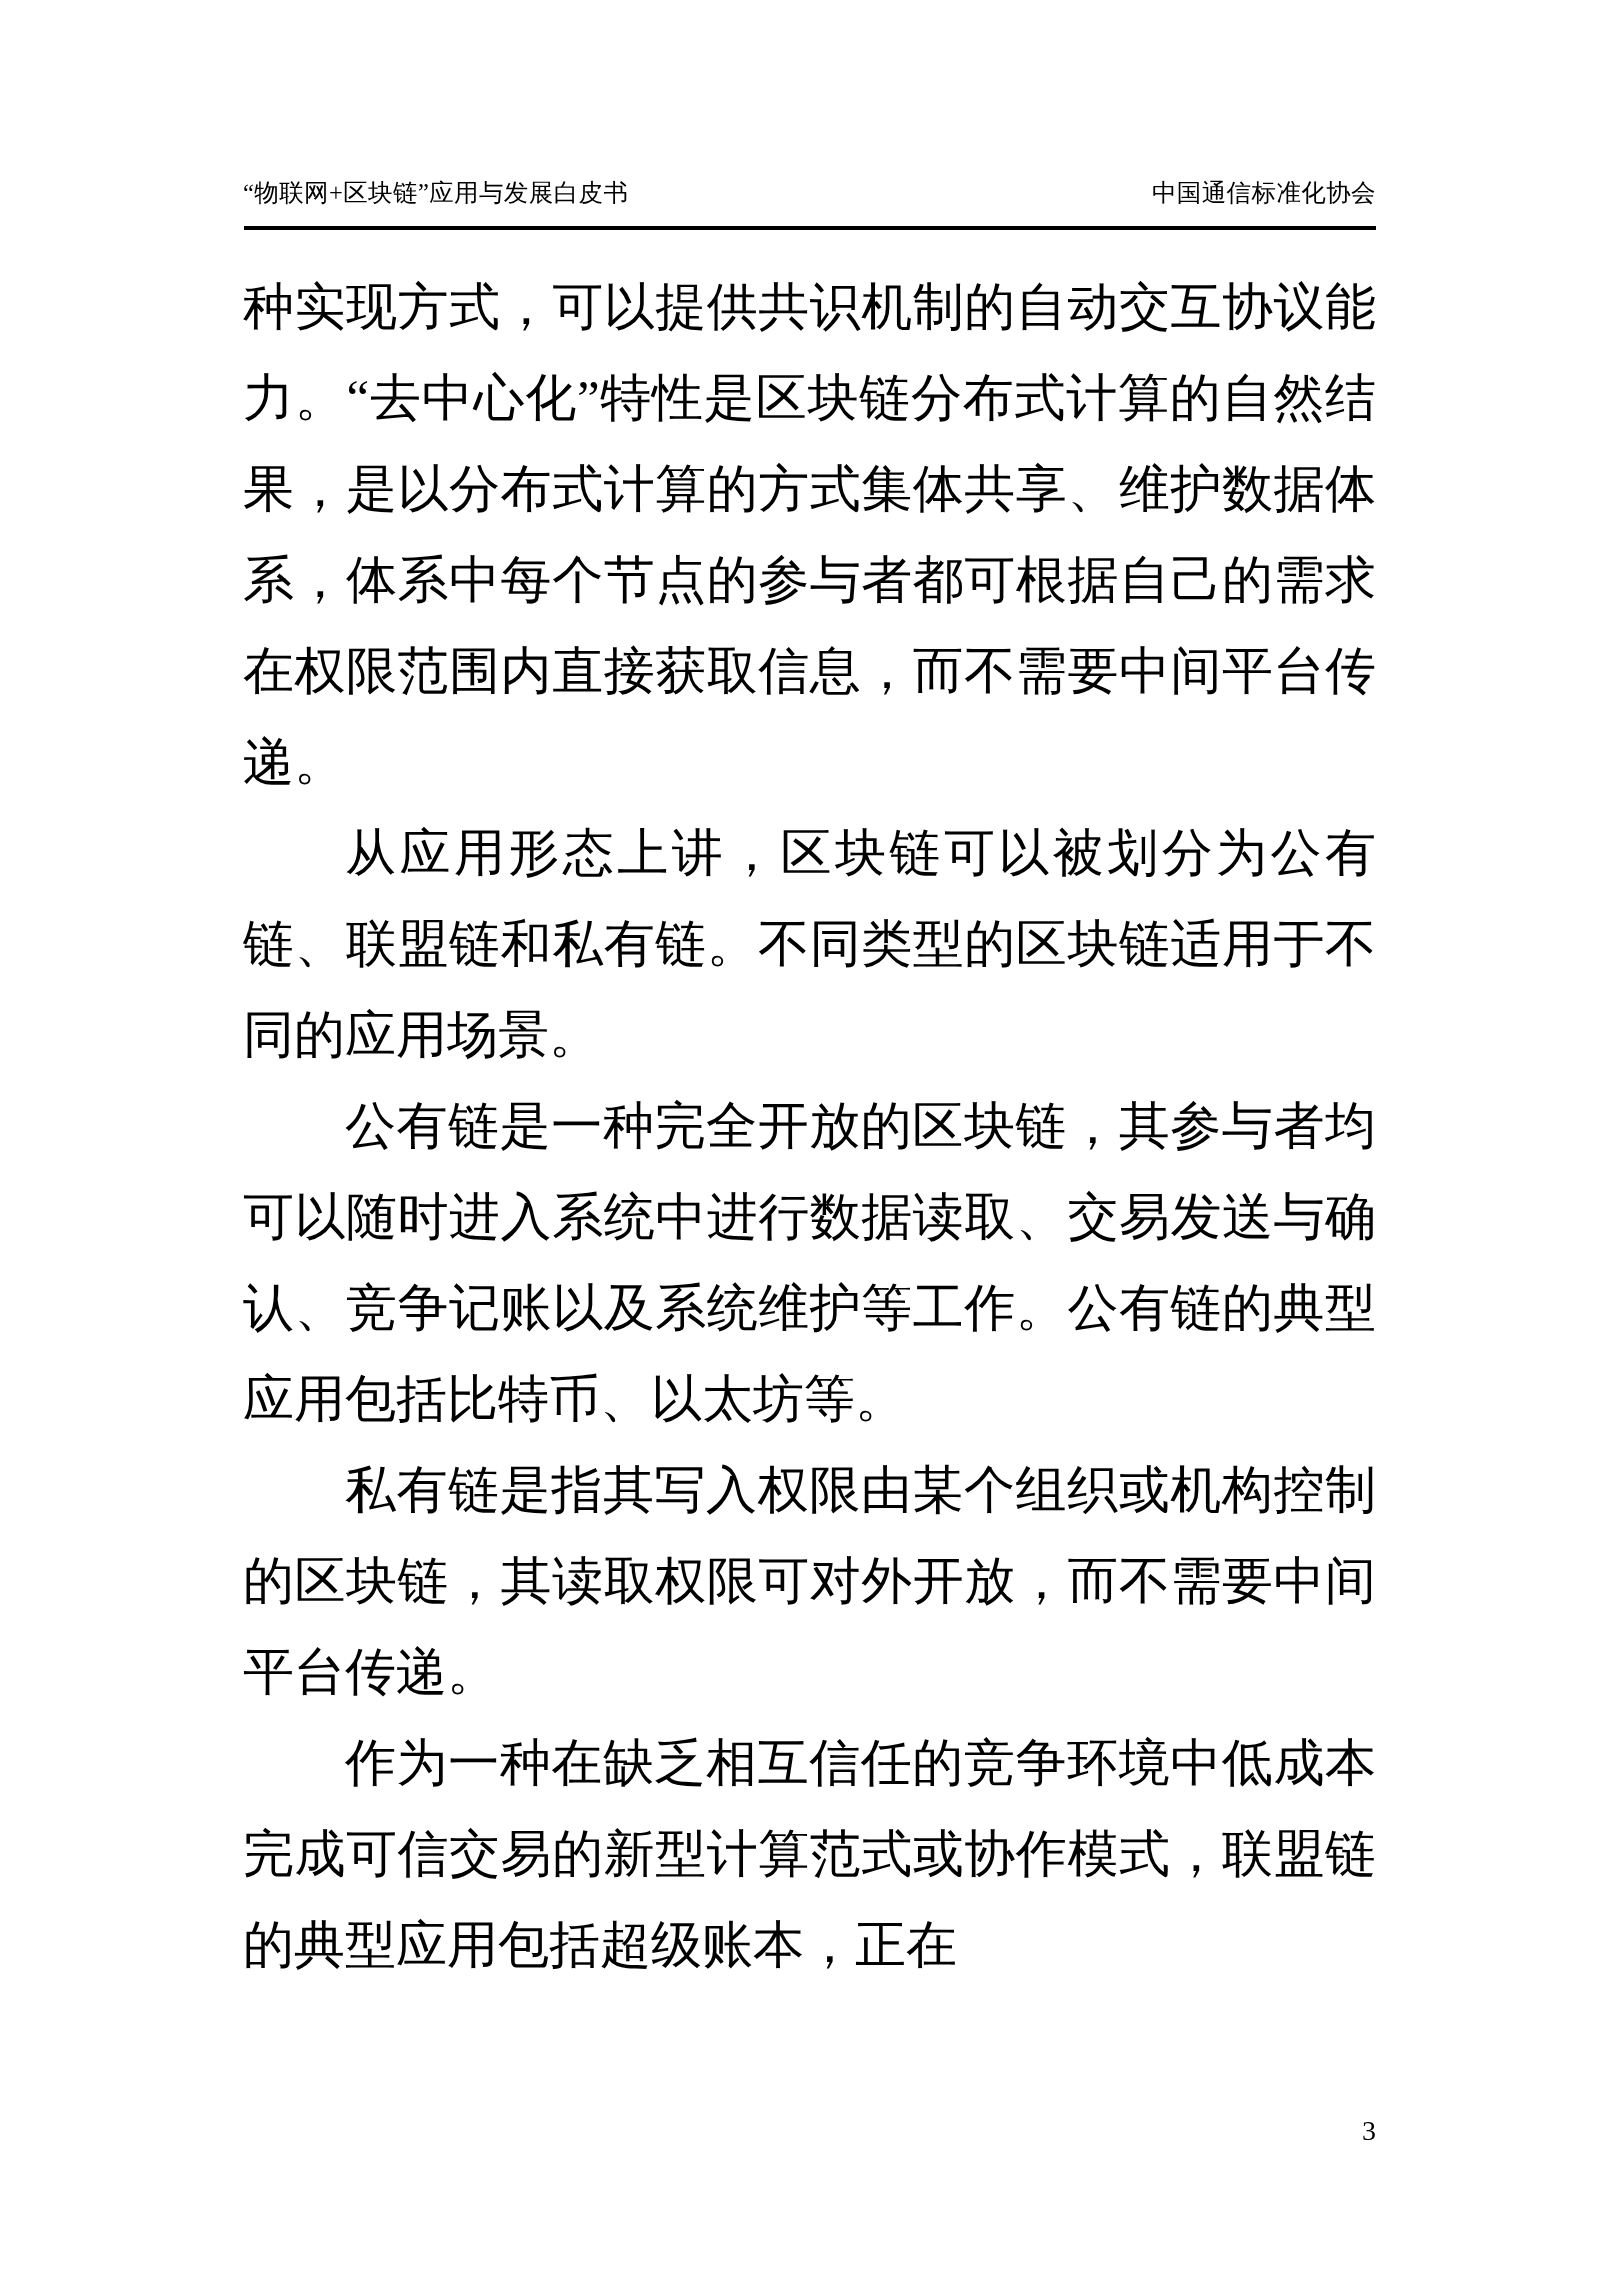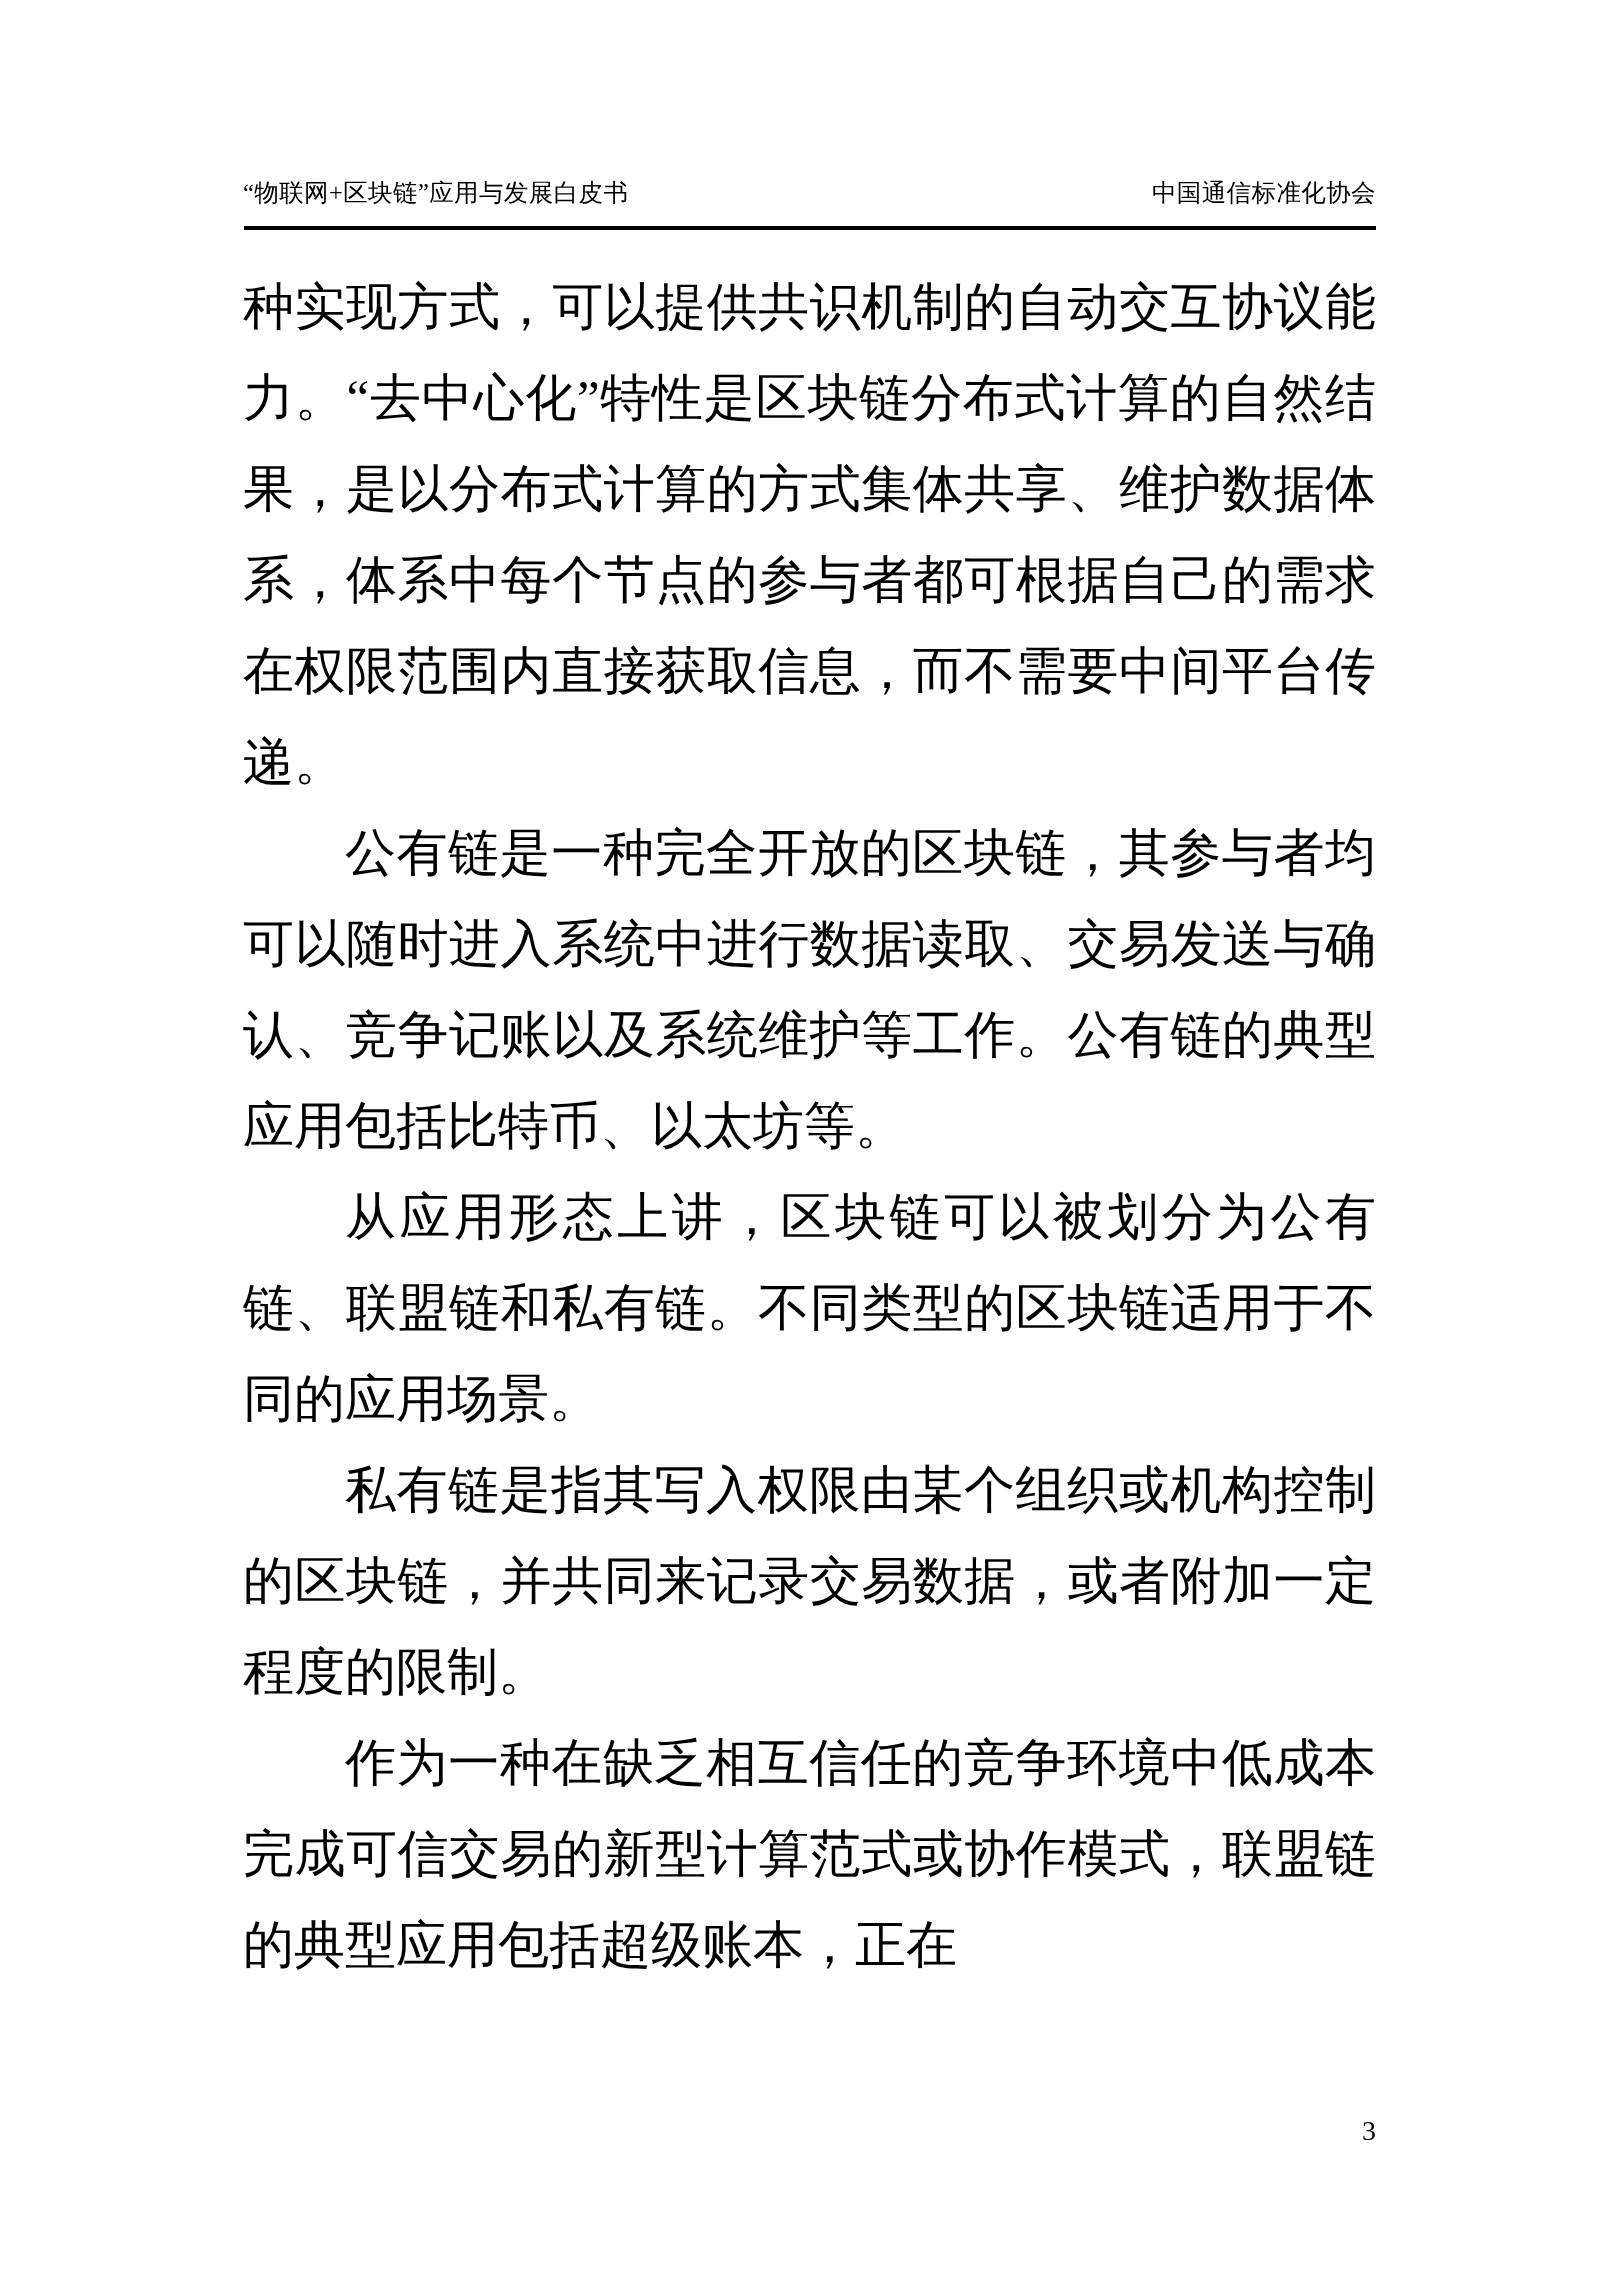--- a/index.html
+++ b/index.html
@@ -87,22 +87,22 @@
 
   <div class="page-header">
     <span class="header-left">“物联网+区块链”应用与发展白皮书</span>
     <span class="header-right">中国通信标准化协会</span>
   </div>
 
   <div class="header-rule"></div>
 
   <div class="body-text">
     <p>种实现方式，可以提供共识机制的自动交互协议能力。“去中心化”特性是区块链分布式计算的自然结果，是以分布式计算的方式集体共享、维护数据体系，体系中每个节点的参与者都可根据自己的需求在权限范围内直接获取信息，而不需要中间平台传递。</p>
+    <p class="indent">从应用形态上讲，区块链可以被划分为公有链、联盟链和私有链。不同类型的区块链适用于不同的应用场景。</p>
     <p class="indent">公有链是一种完全开放的区块链，其参与者均可以随时进入系统中进行数据读取、交易发送与确认、竞争记账以及系统维护等工作。公有链的典型应用包括比特币、以太坊等。</p>
-    <p class="indent">从应用形态上讲，区块链可以被划分为公有链、联盟链和私有链。不同类型的区块链适用于不同的应用场景。</p>
-    <p class="indent">私有链是指其写入权限由某个组织或机构控制的区块链，并共同来记录交易数据，或者附加一定程度的限制。</p>
+    <p class="indent">私有链是指其写入权限由某个组织或机构控制的区块链，其读取权限可对外开放，而不需要中间平台传递。</p>
     <p class="indent">作为一种在缺乏相互信任的竞争环境中低成本完成可信交易的新型计算范式或协作模式，联盟链的典型应用包括超级账本，正在</p>
   </div>
 
   <div class="page-number">3</div>
 
 </div>
 
 
 </body></html>

